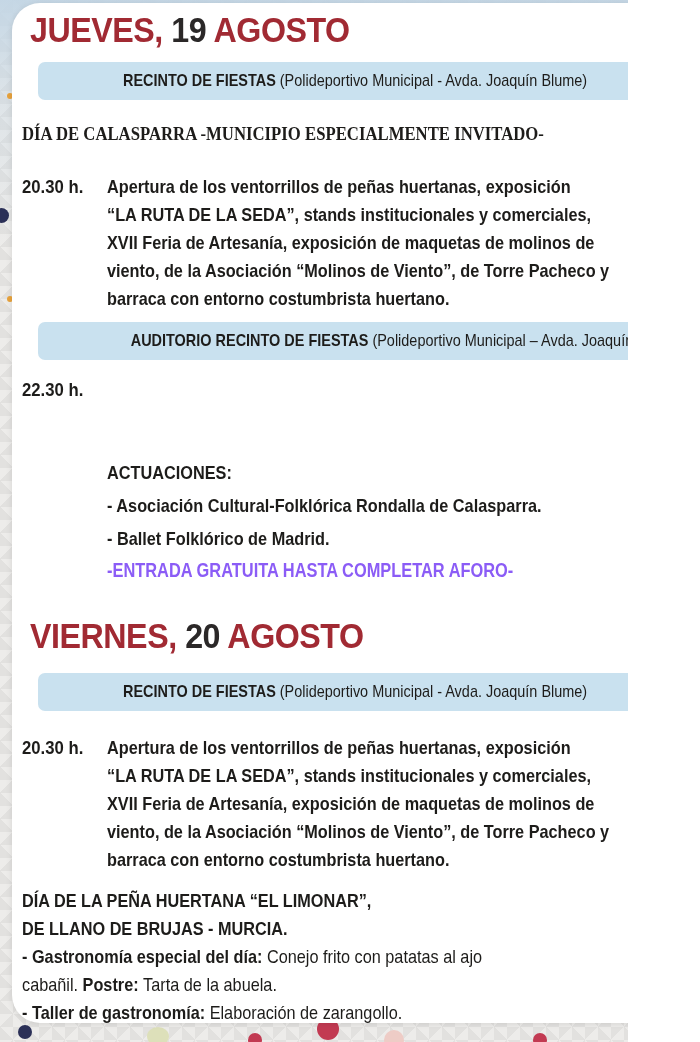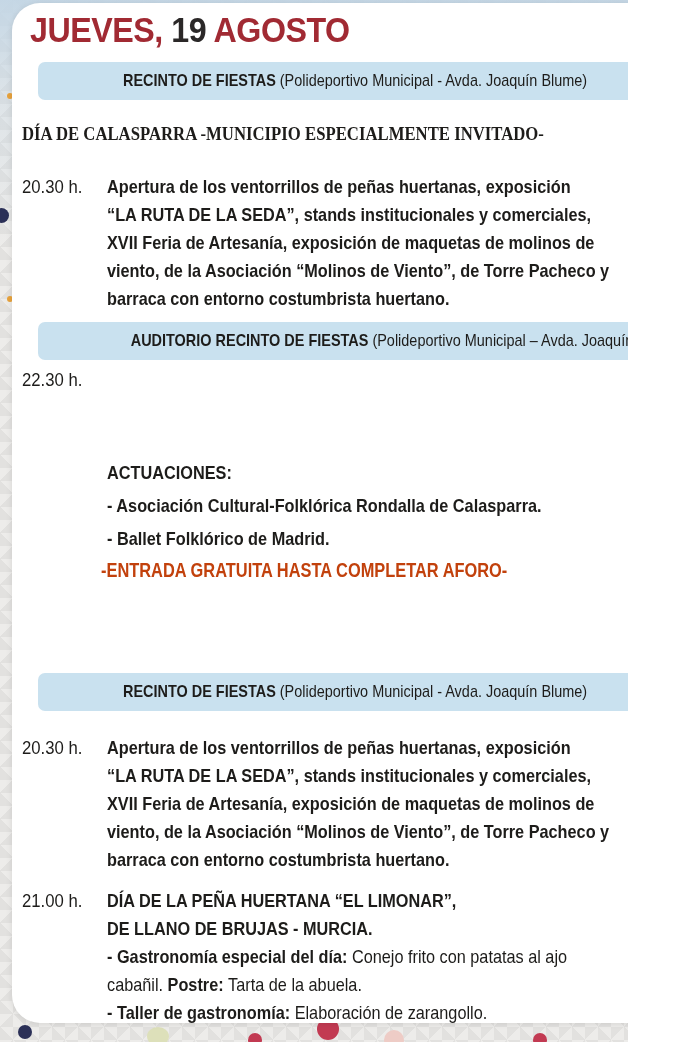--- a/index.html
+++ b/index.html
@@ -38,28 +38,28 @@
   .banner .btitle{font-weight:bold;}
 
   .body-txt{font-size:18.5px;line-height:28px;color:#1d1c1a;}
   .b{font-weight:bold;}
   .pre{white-space:pre-line;}
 
   .subtitle{left:22px;width:660px;font-family:Liberation Serif, serif;}
   .subtitle .inner{display:inline-block;width:720px;transform:scaleX(0.88);transform-origin:left top;font-weight:bold;font-size:19px;}
 
   .event{left:22px;display:flex;}
-  .time{width:85px;flex:0 0 85px;font-size:19px;}
+  .time{width:85px;flex:0 0 85px;font-size:19px;font-weight:bold;}
   .desc{width:563px;}
   .desc-inner{width:640px;transform:scaleX(0.879);transform-origin:left top;}
 
   .hang{left:107px;}
   .hang .inner{display:inline-block;width:640px;transform:scaleX(0.88);transform-origin:left top;}
 
-  .notice{left:101px;color:#c2410c;font-size:20.5px;font-weight:bold;line-height:24px;}
+  .notice{left:107px;color:#8b5cf6;font-size:20.5px;font-weight:bold;line-height:24px;}
   .notice .inner{display:inline-block;transform:scaleX(0.80);transform-origin:left top;white-space:nowrap;letter-spacing:0;}
 </style>
 </head>
 <body>
 
 <div class="page">
   <div class="bg"></div>
 
   <div class="dot orange" style="left:7px;top:93px;width:6px;height:6px;"></div>
   <div class="dot navy" style="left:-6px;top:208px;width:15px;height:15px;"></div>
@@ -102,55 +102,57 @@
 XVII Feria de Artesanía, exposición de maquetas de molinos de
 viento, de la Asociación “Molinos de Viento”, de Torre Pacheco y
 barraca con entorno costumbrista huertano.</div>
       </div>
   </div>
 
   <div class="blk banner" style="top:322px;padding-left:44px;">
     <span class="bwrap"><span class="btitle">AUDITORIO RECINTO DE FIESTAS</span> <span>(Polideportivo Municipal – Avda. Joaquín Blume)</span></span>
   </div>
 
-  <div class="blk event body-txt" style="top:366px;align-items:center;">
+  <div class="blk event body-txt" style="top:376px;align-items:center;">
     <div class="time"><span class="cond">22.30 h.</span></div>
   </div>
 
   <div class="blk hang body-txt" style="top:459px;">
     <span class="inner b">ACTUACIONES:</span>
   </div>
   <div class="blk hang body-txt" style="top:492px;">
     <span class="inner b">- Asociación Cultural-Folklórica Rondalla de Calasparra.</span>
   </div>
   <div class="blk hang body-txt" style="top:525px;">
     <span class="inner b">- Ballet Folklórico de Madrid.</span>
   </div>
   <div class="blk notice" style="top:558px;">
     <span class="inner">-ENTRADA GRATUITA HASTA COMPLETAR AFORO-</span>
   </div>
 
+  <div class="blk day-heading" style="top:616px;">
+    <span class="wrap"><span class="hred">VIERNES,</span> <span class="hblk">20</span> <span class="hred">AGOSTO</span></span>
+  </div>
 
   <div class="blk banner" style="top:673px;">
     <span class="bwrap"><span class="btitle">RECINTO DE FIESTAS</span> <span>(Polideportivo Municipal - Avda. Joaquín Blume)</span></span>
   </div>
 
   <div class="blk event body-txt" style="top:734px;">
     <div class="time"><span class="cond">20.30 h.</span></div>
     <div class="desc">
         <div class="desc-inner pre b">Apertura de los ventorrillos de peñas huertanas, exposición
 “LA RUTA DE LA SEDA”, stands institucionales y comerciales,
 XVII Feria de Artesanía, exposición de maquetas de molinos de
 viento, de la Asociación “Molinos de Viento”, de Torre Pacheco y
 barraca con entorno costumbrista huertano.</div>
       </div>
   </div>
 
   <div class="blk event body-txt" style="top:887px;">
-    <div class="time"><span class="cond">21.00 h.</span></div>
     <div class="desc">
         <div class="desc-inner pre"><span class="b">DÍA DE LA PEÑA HUERTANA “EL LIMONAR”,
 DE LLANO DE BRUJAS - MURCIA.
 </span><span class="b">- Gastronomía especial del día: </span><span>Conejo frito con patatas al ajo
 cabañil. </span><span class="b">Postre: </span><span>Tarta de la abuela.
 </span><span class="b">- Taller de gastronomía: </span><span>Elaboración de zarangollo.</span></div>
       </div>
   </div>
 </div>
 

